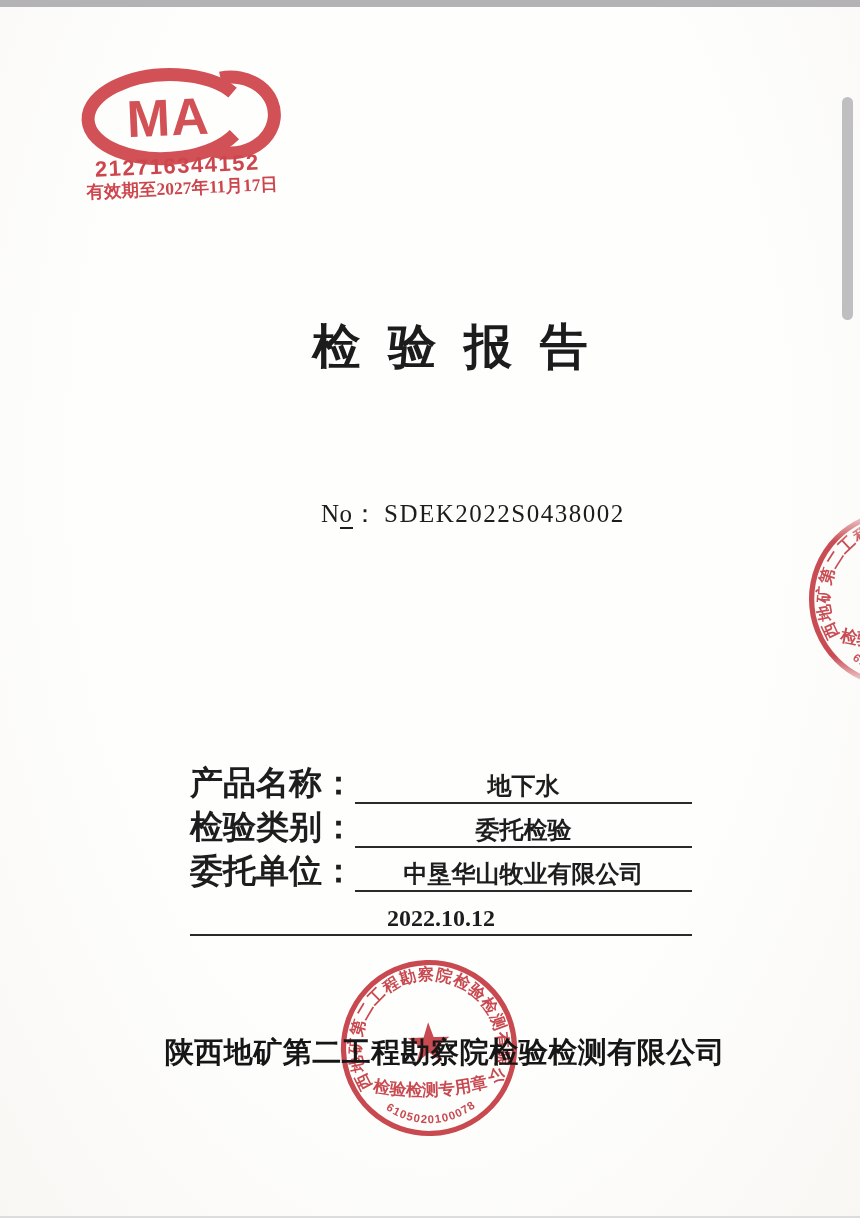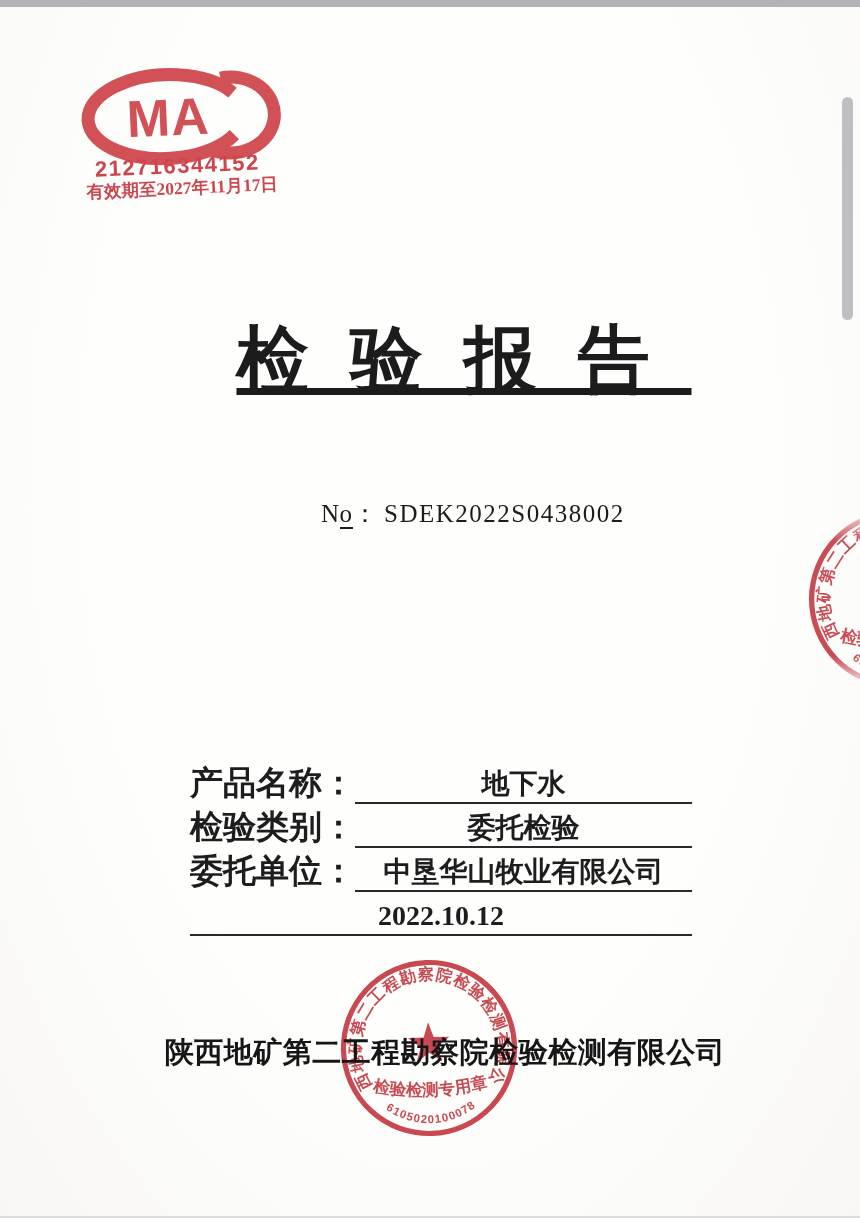--- a/index.html
+++ b/index.html
@@ -17,40 +17,40 @@
   }
   
   .cma{position:absolute;left:72px;top:58px;width:260px;height:145px;
        transform:rotate(-2.5deg);opacity:.95;z-index:1;}
   
   .title{
     position:absolute;left:0;top:312px;width:860px;text-align:center;z-index:5;
   }
   .title>span{
     display:inline-block;transform:translateX(34px);
-    font-size:72px;font-weight:700;letter-spacing:0.58em;color:#1c1c1c;
-    line-height:1.15;white-space:nowrap;text-decoration:underline;
+    font-size:48px;font-weight:700;letter-spacing:0.58em;color:#1c1c1c;
+    line-height:1.15;white-space:nowrap;
   }
   
   .report-no{
     position:absolute;left:321px;top:490px;z-index:5;
     font-size:25px;color:#1d1d1d;white-space:nowrap;letter-spacing:.5px;
   }
   .report-no .no-o{border-bottom:2px solid #1d1d1d;line-height:1;}
   .report-no .no-value{letter-spacing:1.5px;margin-left:6px;}
   
   .fields{position:absolute;left:190px;top:753px;width:502px;z-index:5;}
   .field-row{display:flex;align-items:flex-end;height:44px;}
   .field-label{
     flex:0 0 134px;font-size:33px;font-weight:700;color:#1d1d1d;
     line-height:1.25;white-space:nowrap;
   }
   .field-line{
     flex:1 1 auto;border-bottom:2px solid #2a2a2a;text-align:center;
-    font-size:28px;font-weight:700;color:#1d1d1d;line-height:1.2;
+    font-size:24px;font-weight:700;color:#1d1d1d;line-height:1.2;
     padding-bottom:1px;white-space:nowrap;
   }
   
   .company{position:absolute;left:0;top:1026px;width:860px;text-align:center;z-index:6;}
   .company>span{
     display:inline-block;transform:translateX(15px);
     font-size:29px;font-weight:700;color:#161616;letter-spacing:.5px;white-space:nowrap;
   }
   
   .seal-main{position:absolute;left:334px;top:946px;width:190px;height:190px;

